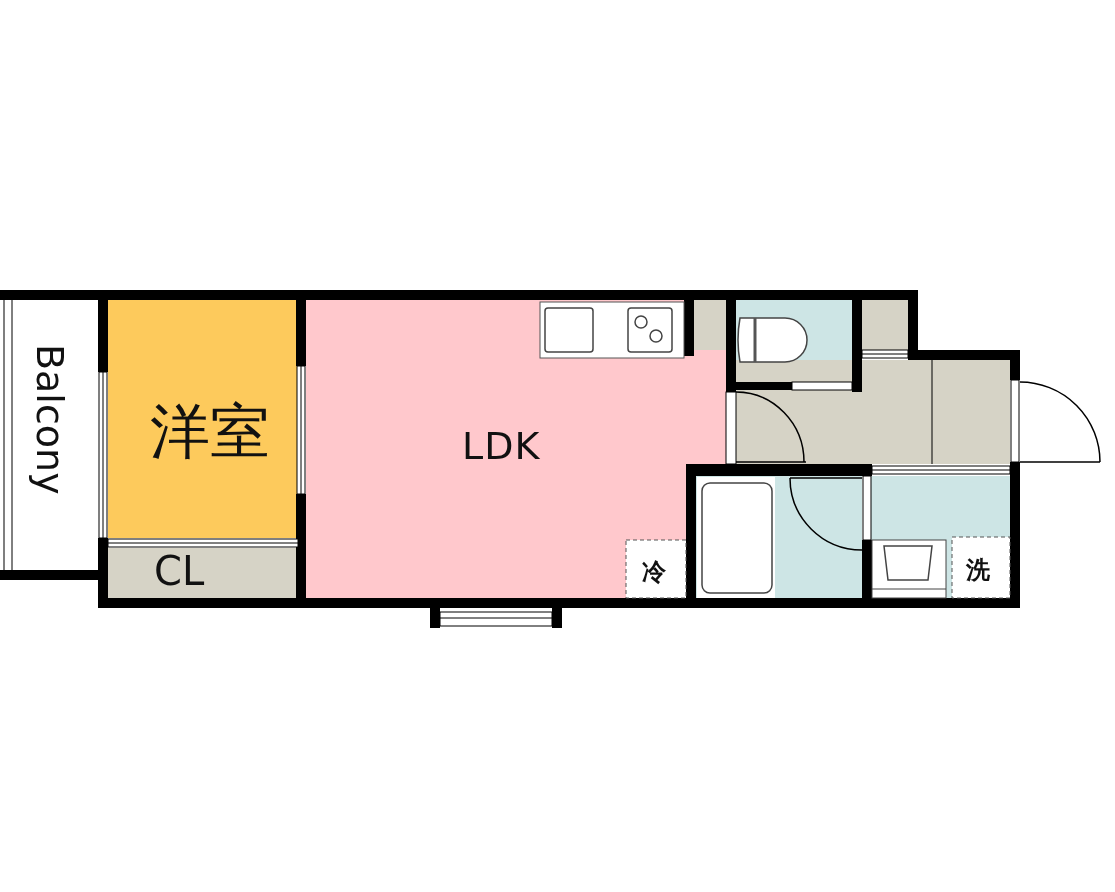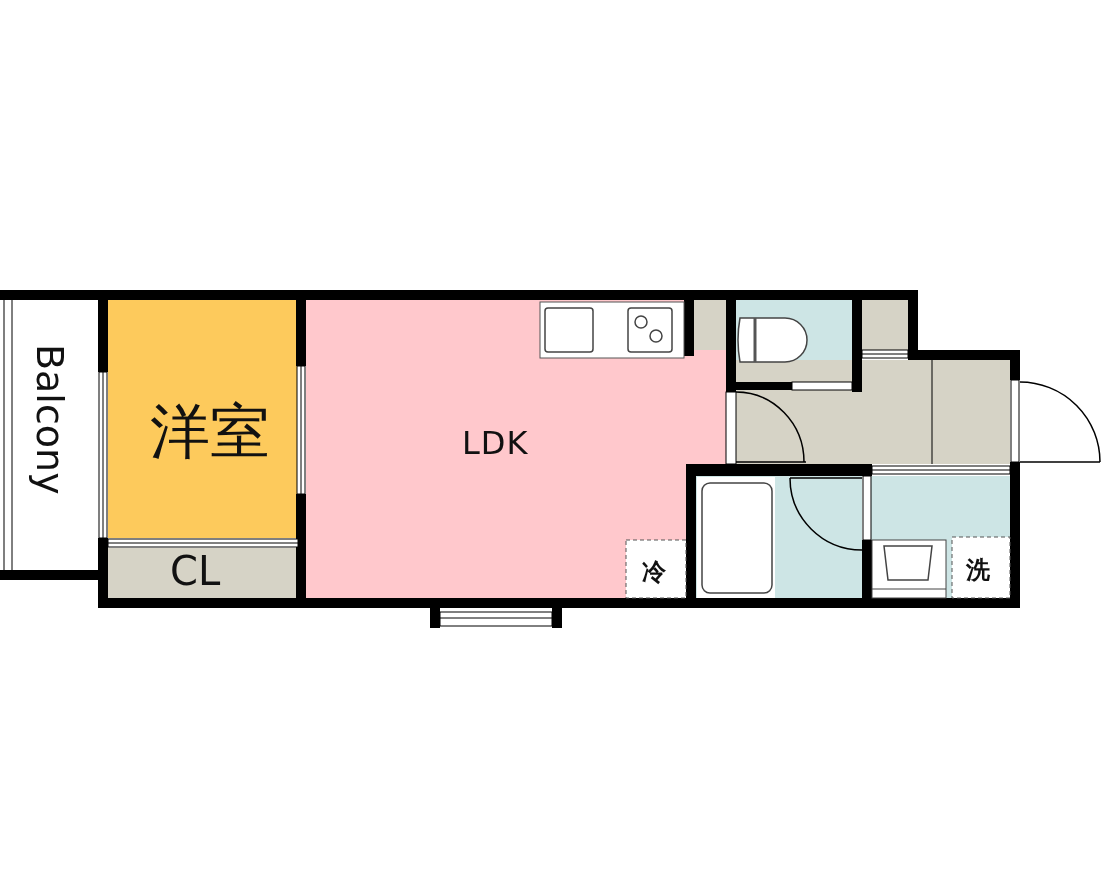--- a/index.html
+++ b/index.html
@@ -1,20 +1,20 @@
 <!DOCTYPE html>
 <html><head>
 <meta charset="utf-8">
 <style>
   html, body { margin: 0; padding: 0; background: #ffffff; }
   body { width: 1115px; height: 892px; position: relative; overflow: hidden; font-family: "DejaVu Sans", sans-serif; }
   #plan { position: absolute; left: 0; top: 0; width: 1115px; height: 892px; }
   .lbl { position: absolute; color: #111; white-space: nowrap; font-family: "DejaVu Sans", sans-serif; }
   .big { font-size: 60px; }
-  .ldk { font-size: 32px; letter-spacing: 1px; text-align: center; }
+  .ldk { font-size: 38px; letter-spacing: 1px; text-align: center; }
   .cl { font-size: 40px; }
   .small { font-size: 24px; font-weight: bold; }
   .balcony { font-size: 38px; transform: rotate(90deg); transform-origin: left top; }
 </style>
 </head>
 <body>
 
 <svg id="plan" viewBox="0 0 1115 892" xmlns="http://www.w3.org/2000/svg">
 
   <g>
@@ -118,16 +118,16 @@
   <g>
     <rect x="626" y="540" width="60" height="58" fill="#fff" stroke="#555" stroke-width="1" stroke-dasharray="4,3"></rect>
   </g>
   <g>
     <rect x="952" y="537" width="58" height="61" fill="#fff" stroke="#555" stroke-width="1" stroke-dasharray="4,3"></rect>
   </g>
 </svg>
 
 <div class="lbl balcony" style="left:72px; top:344px;">Balcony</div>
 <div class="lbl big" style="left:150px; top:392px;">洋室</div>
-<div class="lbl cl" style="left:170px; top:548px;">CL</div>
+<div class="lbl cl" style="left:154px; top:548px;">CL</div>
 <div class="lbl ldk" style="left:462px; top:424px;">LDK</div>
 <div class="lbl small" style="left:642px; top:556px;">冷</div>
 <div class="lbl small" style="left:966px; top:554px;">洗</div>
 
 </body></html>

